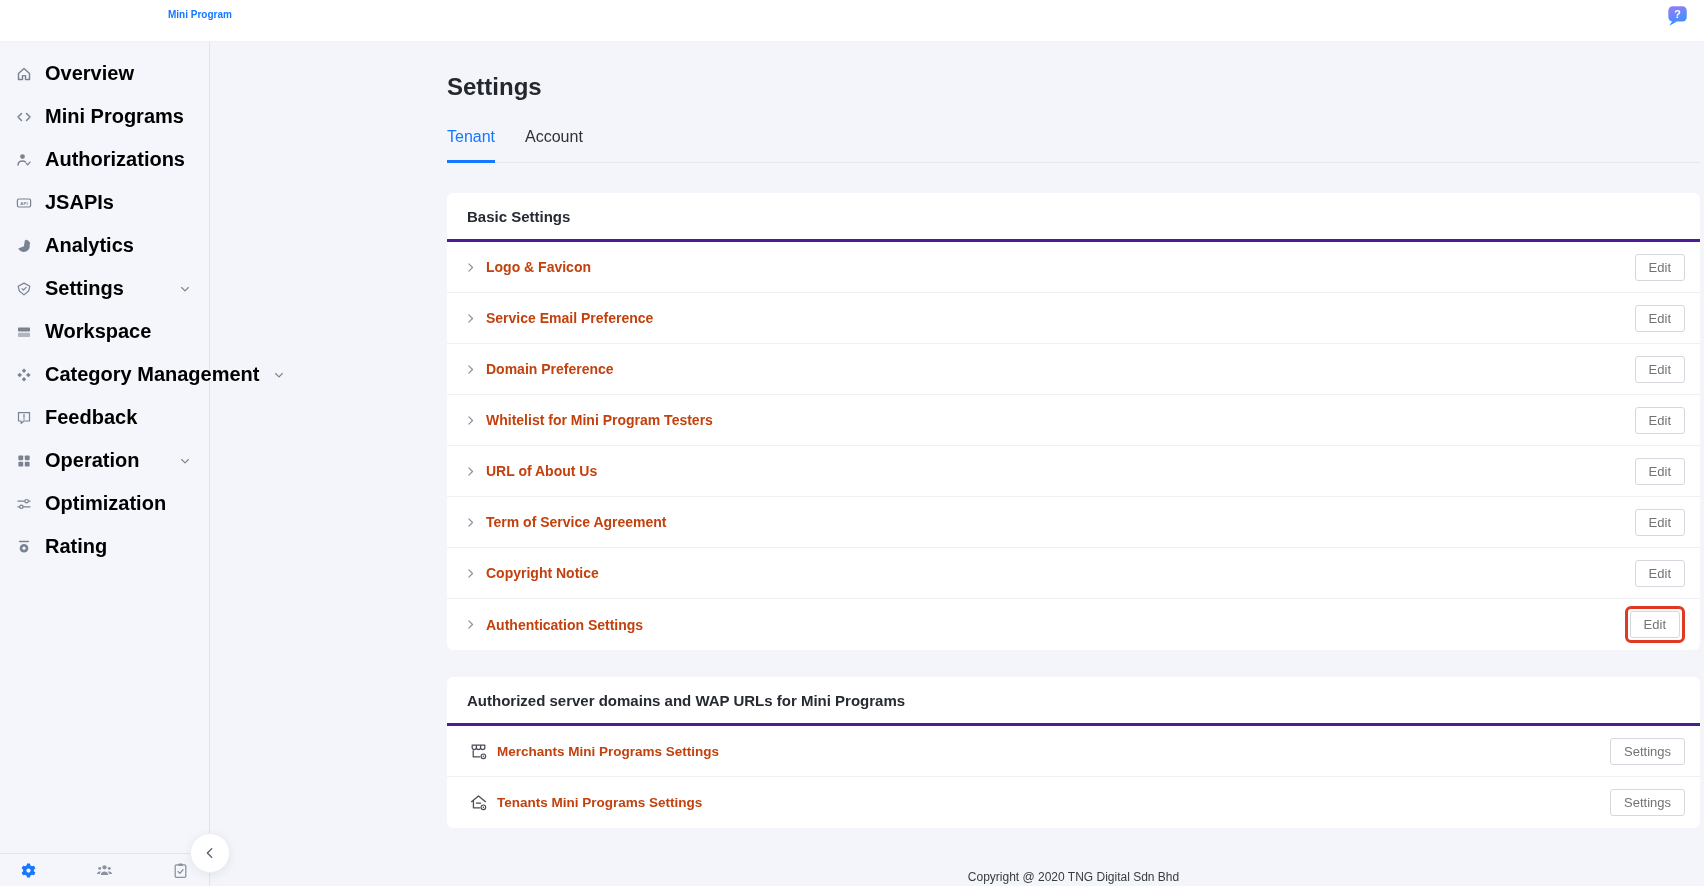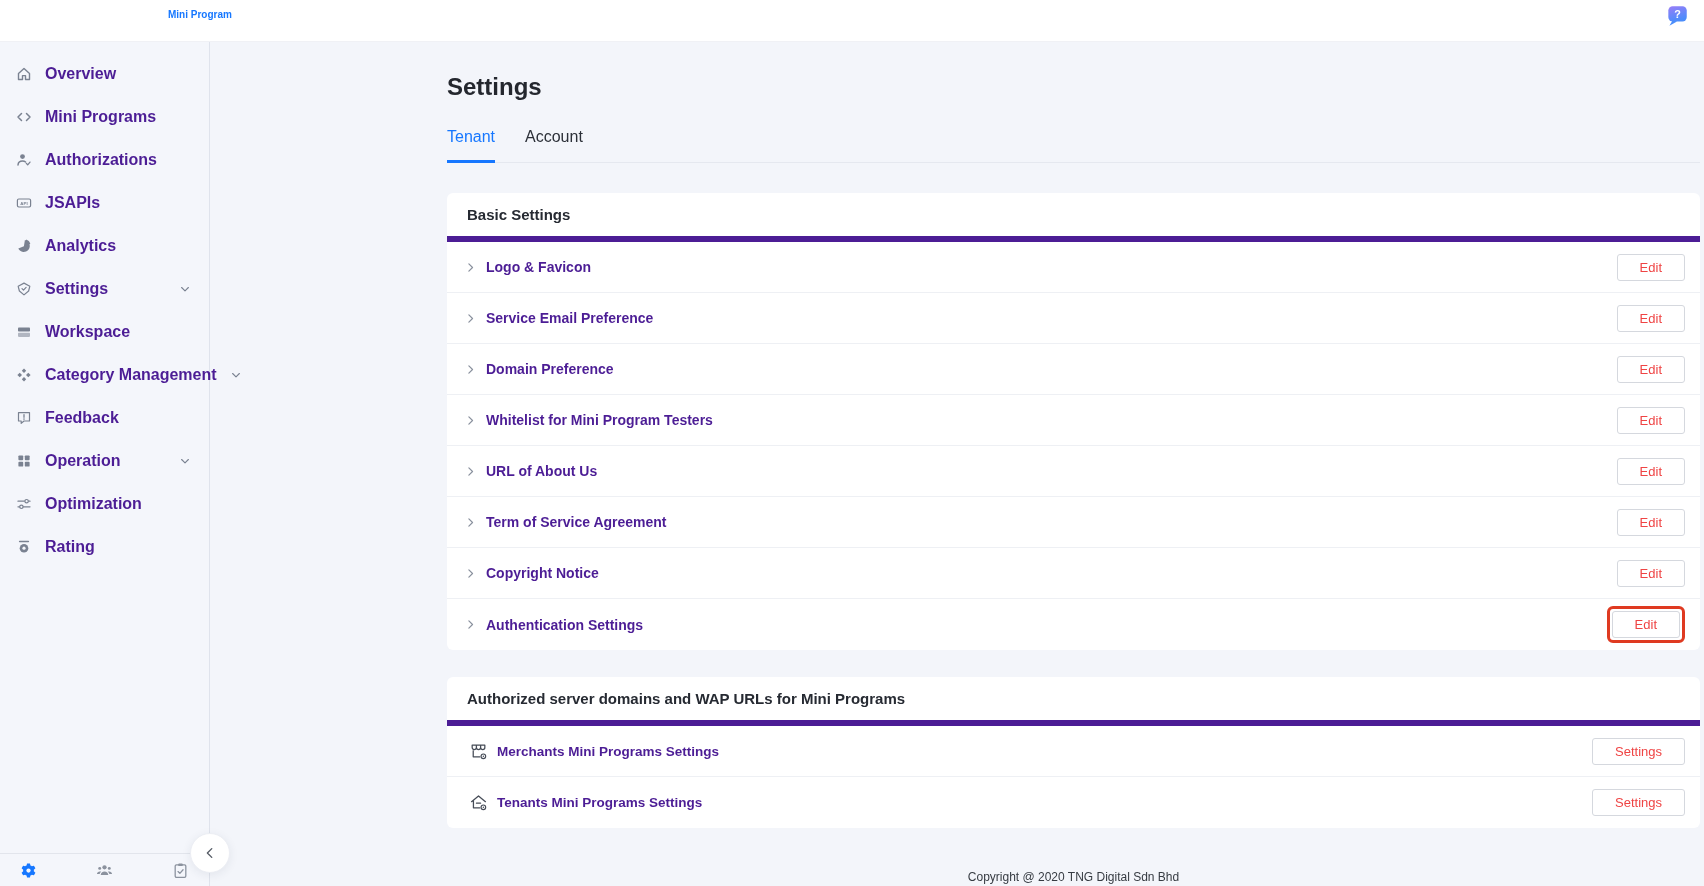--- a/index.html
+++ b/index.html
@@ -14,21 +14,21 @@
 
   
   .app-body { display:flex; height:844px; }
   .sidebar { position:relative; width:210px; flex:none; background:#f4f6fb; border-right:1px solid #dfe3ec; }
   .main { flex:1; padding:30px 24px 0 217px; background:#f3f5fa; }
   .content { width:1253px;margin-left:20px; }
 
   
   .nav { padding-top:10px; }
   .nav-item { height:43px; display:flex; align-items:center; padding:0 18px 0 16px; gap:13px; cursor:pointer; }
-  .nav-label { font-size:16px; font-weight:600; color:#4c1d95; white-space:nowrap; }
+  .nav-label { font-size:20px; font-weight:600; color:#000000; white-space:nowrap; }
   .icon { display:inline-block; width:16px; height:16px; color:#7a8291; flex:none; }
   .icon svg { width:100%; height:100%; display:block; }
   .chev { margin-left:auto; width:12px; height:12px; }
 
   .sidebar-footer { position:absolute; left:0; right:0; bottom:0; height:33px; border-top:1px solid #e2e5ec; display:flex; align-items:center; justify-content:space-between; padding:0 20px; }
   .sf-icon { width:17px; height:17px; color:#8b929e; cursor:pointer; }
   .sf-icon.active { color:var(--accent,#1677ff); }
   .sf-icon svg { width:100%; height:100%; display:block; }
 
   .collapse-btn { position:absolute; right:-21px; bottom:13px; width:40px; height:40px; border-radius:50%; background:#fff; border:1px solid #eceef4; box-shadow:0 2px 10px rgba(40,50,80,.08); display:flex; align-items:center; justify-content:center; cursor:pointer; z-index:5; }
@@ -36,29 +36,29 @@
 
   
   .page-title { font-size:24px; line-height:30px; font-weight:bold; color:#24272e; }
 
   .tabs { display:flex; gap:30px; margin-top:26px; border-bottom:1px solid #e5e8ef; }
   .tab { font-size:16px; font-weight:400; color:#2c3038; padding-bottom:14px; cursor:pointer; }
   .tab.active { color:var(--accent,#1677ff); border-bottom:3px solid var(--accent,#1677ff); margin-bottom:-1px; }
 
   .card { background:#fff; border-radius:6px; margin-top:30px; }
   .card + .card { margin-top:27px; }
-  .card-header { height:49px; display:flex; align-items:center; padding:0 20px; font-size:15px; font-weight:bold; color:#262a32; border-bottom:6px solid #4c1d95; }
+  .card-header { height:49px; display:flex; align-items:center; padding:0 20px; font-size:15px; font-weight:bold; color:#262a32; border-bottom:3px solid #4c1d95; }
   .setting-row { height:51px; display:flex; align-items:center; padding:0 15px; border-bottom:1px solid #eef0f4; }
   .setting-row:last-child { border-bottom:none; }
   .row-chevron { width:13px; height:13px; color:#8a919e; margin:0 9px 0 2px; }
   .row-icon { width:19px; height:19px; color:#464c57; margin:0 9px 0 7px; }
-  .row-label { font-size:14px; font-weight:600; color:#4c1d95; }
+  .row-label { font-size:14px; font-weight:600; color:#c2410c; }
   .card:nth-of-type(2) .row-label { font-size:13.5px; }
   .row-spacer { flex:1; }
-  .action-btn { height:27px; padding:0 22px; background:#fff; border:1px solid #d5d8de; border-radius:3px; font-size:13px; color:#ef4444; font-family:inherit; cursor:pointer; }
+  .action-btn { height:27px; padding:0 13px; background:#fff; border:1px solid #d5d8de; border-radius:3px; font-size:13px; color:#737373; font-family:inherit; cursor:pointer; }
   .highlight-ring { display:inline-flex; border:3px solid var(--highlight,#df3a21); border-radius:6px; padding:2px; }
 
   .page-footer { margin-top:42px; text-align:center; font-size:12px; color:#363b42; }
 </style>
 </head>
 <body>
 
 <header class="app-header">
   <span class="app-title">Mini Program</span>
   <span class="help-btn">

